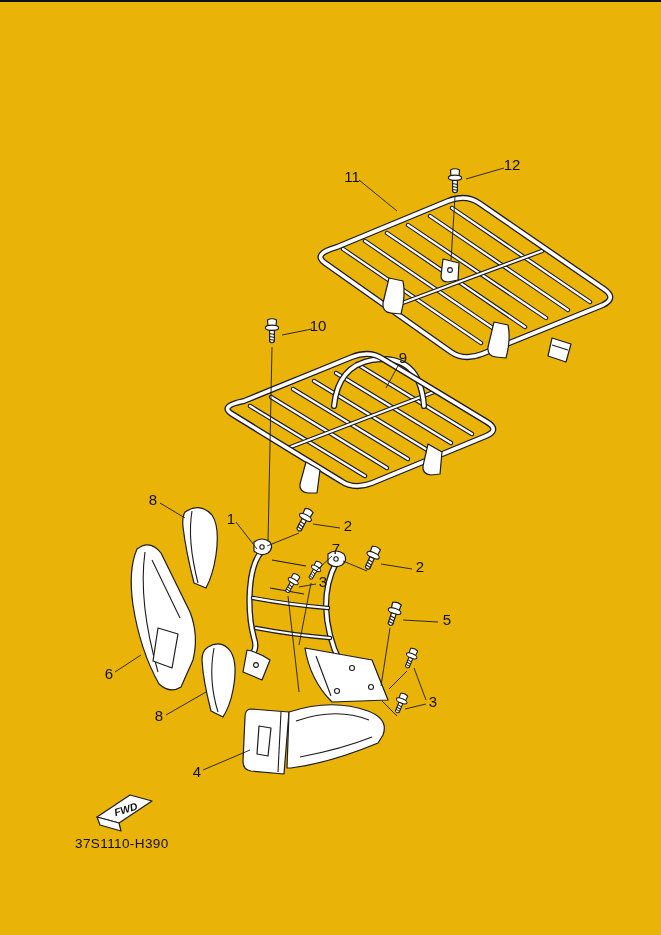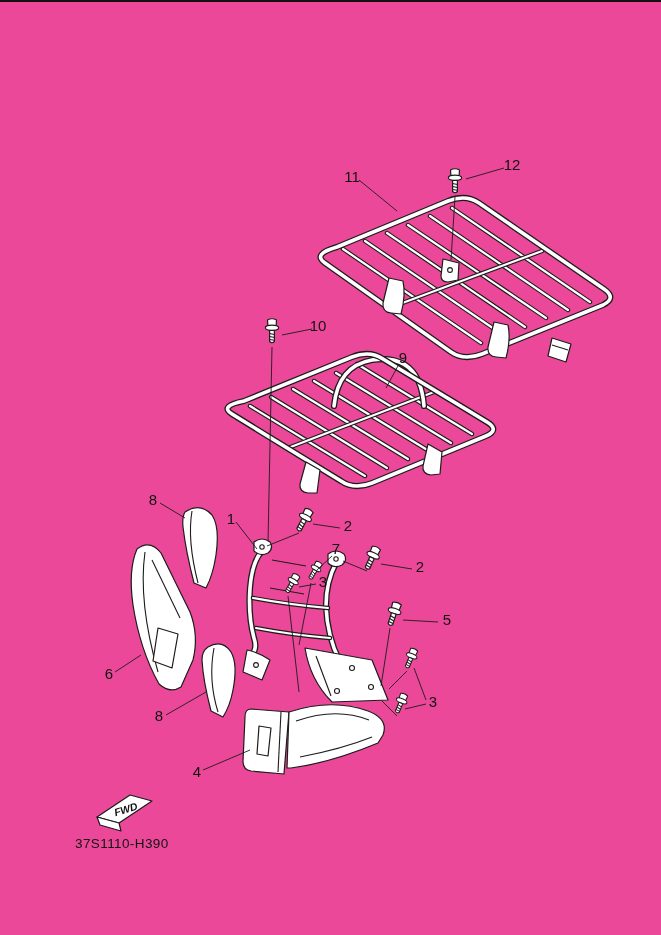--- a/index.html
+++ b/index.html
@@ -1,16 +1,16 @@
 <!DOCTYPE html>
 <html><head>
 <meta charset="utf-8">
 <style>
   html,body{margin:0;padding:0;background:#ffffff;}
-  .stage{position:relative;width:661px;height:935px;background:#ec4899;overflow:hidden;
+  .stage{position:relative;width:661px;height:935px;background:#eab308;overflow:hidden;
          font-family:"Liberation Sans",sans-serif;}
   svg{position:absolute;left:0;top:0;}
   .t-out{stroke:#1c1c1c;stroke-width:6.2;fill:none;stroke-linecap:round;stroke-linejoin:round}
   .t-in{stroke:#ffffff;stroke-width:3.6;fill:none;stroke-linecap:round;stroke-linejoin:round}
   .s-out{stroke:#1c1c1c;stroke-width:4.4;fill:none;stroke-linecap:round}
   .s-in{stroke:#ffffff;stroke-width:2.2;fill:none;stroke-linecap:round}
   .part{fill:#ffffff;stroke:#1c1c1c;stroke-width:1.2;stroke-linejoin:round}
   .ln{fill:none;stroke:#1c1c1c;stroke-width:1.1}
   .leader{fill:none;stroke:#1c1c1c;stroke-width:0.9}
   .hole{fill:#ffffff;stroke:#1c1c1c;stroke-width:1.1}

